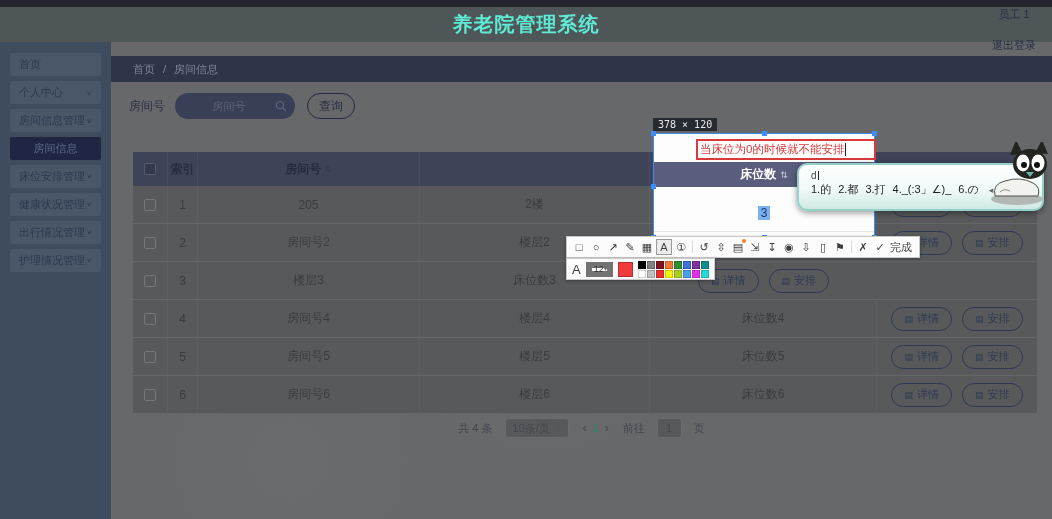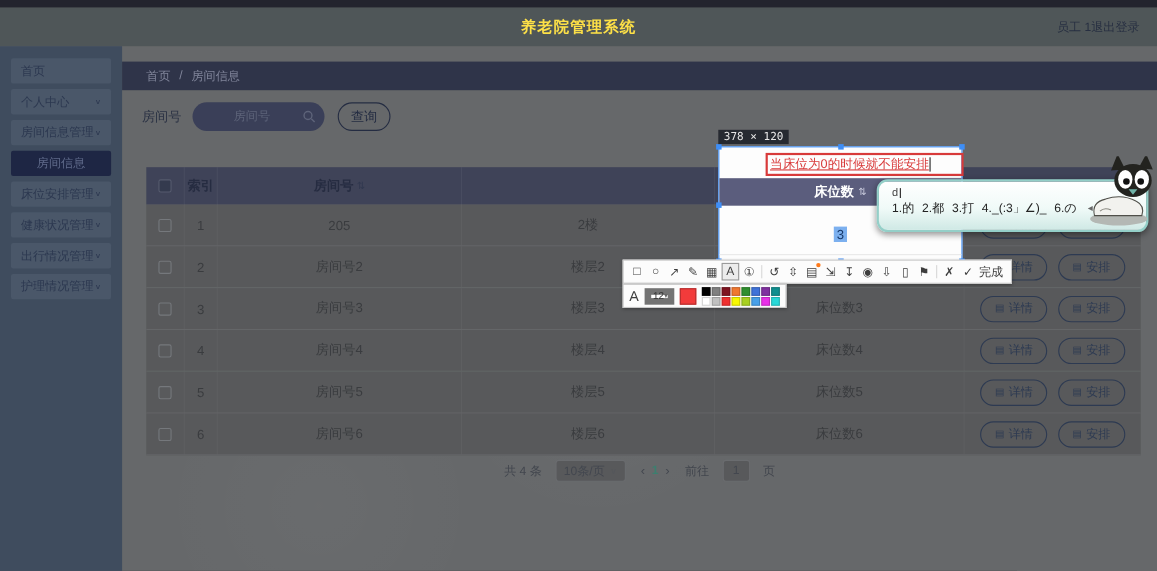--- a/index.html
+++ b/index.html
@@ -2,22 +2,22 @@
 <html><head>
 <meta charset="utf-8">
 <style>
   html,body{margin:0;padding:0;background:#2b2b2b;}
   *{box-sizing:border-box;font-family:"Liberation Sans","DejaVu Sans",sans-serif;}
   .screen{position:relative;width:1052px;height:519px;overflow:hidden;background:#66686a;}
 
   
   .top-strip{position:absolute;top:0;left:0;right:0;height:7px;background:#23242e;}
   .app-header{position:absolute;top:7px;left:0;right:0;height:35px;background:#4f5658;display:flex;align-items:center;justify-content:center;}
-  .app-title{font-size:14px;font-weight:bold;color:#fde047;letter-spacing:1px;}
-  .header-right{position:absolute;right:16px;top:0;height:100%;display:flex;align-items:center;font-size:11px;color:#272f41;}
+  .app-title{font-size:20px;font-weight:bold;color:#5eead4;letter-spacing:1px;}
+  .header-right{position:absolute;right:16px;top:0;height:100%;display:flex;align-items:center;gap:16px;font-size:11px;color:#272f41;flex-direction:column;}
 
   
   .sidebar{position:absolute;left:0;top:42px;bottom:0;width:111px;background:#3f4c5e;}
   .side-list{padding:11px 10px;display:flex;flex-direction:column;gap:5px;}
   .side-item{height:23px;background:#4a5769;border-radius:2px;display:flex;align-items:center;justify-content:space-between;padding:0 9px;font-size:11px;color:#2c3850;cursor:pointer;}
   .side-item .chev{font-size:8px;color:#2c3850;transform:scaleY(.8);}
   .side-item.active{background:#1e2644;color:#5f6a8a;justify-content:center;}
 
   
   .breadbar{position:absolute;left:111px;top:56px;right:0;height:26px;background:#2f3449;display:flex;align-items:center;padding-left:22px;font-size:11px;color:#80859a;gap:8px;}
@@ -58,21 +58,21 @@
   
   .size-label{position:absolute;left:653px;top:118px;background:rgba(33,37,44,.92);color:#e8e8e8;font-size:10px;padding:1px 5px;z-index:11;font-family:"DejaVu Sans Mono","Liberation Mono",monospace;}
   .capture{position:absolute;left:653px;top:133px;width:222px;height:105px;background:#fdfdfd;border:1px solid #3e8ef7;z-index:10;}
   .handle{position:absolute;width:5px;height:5px;background:#3e8ef7;z-index:12;}
   .cap-band{position:absolute;left:0;top:28px;right:0;height:25px;background:#5b5d7d;color:#fff;font-size:12px;font-weight:bold;display:flex;align-items:center;justify-content:center;gap:4px;}
   .cap-band .sort{color:#c9cadd;}
   .cap-cell{position:absolute;top:72px;left:0;right:0;text-align:center;font-size:12px;}
   .cap-cell span{background:#7cb0ef;color:#16396b;padding:0 3px;}
   .cap-divider{position:absolute;left:0;top:97px;right:0;height:1px;background:#e8e8e8;}
   .anno-box{position:absolute;left:42px;top:5px;width:180px;height:21px;border:2px solid #d83a3a;display:flex;align-items:center;padding-left:2px;}
-  .anno-text{color:#d83a3a;font-size:11.5px;white-space:nowrap;text-decoration:underline;}
+  .anno-text{color:#d83a3a;font-size:11.5px;white-space:nowrap;}
   .caret-bar{display:inline-block;width:1px;height:13px;background:#222;margin-left:1px;}
 
   
   .tbar1{position:absolute;left:566px;top:236px;height:22px;background:#fcfcfc;border:1px solid #c9c9c9;box-shadow:0 1px 3px rgba(0,0,0,.35);display:flex;align-items:center;padding:0 4px;gap:1px;z-index:20;}
   .tool{width:16px;height:16px;display:flex;align-items:center;justify-content:center;font-size:11px;color:#3d3d3d;position:relative;cursor:pointer;}
   .tool.active{border:1px solid #9a9a9a;background:#ececec;}
   .tool .badge{position:absolute;top:0;right:0;width:4px;height:4px;border-radius:50%;background:#ff7a1a;}
   .tsep{width:1px;height:12px;background:#d8d8d8;margin:0 2px;}
   .done-label{font-size:11px;color:#3d3d3d;padding:0 3px 0 1px;cursor:pointer;}
   .tbar2{position:absolute;left:566px;top:258px;height:22px;background:#fcfcfc;border:1px solid #c9c9c9;box-shadow:0 1px 3px rgba(0,0,0,.35);display:flex;align-items:center;padding:0 5px;gap:5px;z-index:20;}
@@ -220,21 +220,20 @@
                 <span>安排</span>
               </button>
             </div>
           </div>
         </div>
         <div class="t-row">
           <div class="c">
             <span class="cb"></span>
           </div>
           <div class="c">3</div>
-          <div class="c">房间号3</div>
           <div class="c">楼层3</div>
           <div class="c">床位数3</div>
           <div class="c" style="border-right: none;">
             <div class="actions">
               <button class="pill">
                 <span class="pic">▤</span>
                 <span>详情</span>
               </button>
               <button class="pill">
                 <span class="pic">▤</span>

